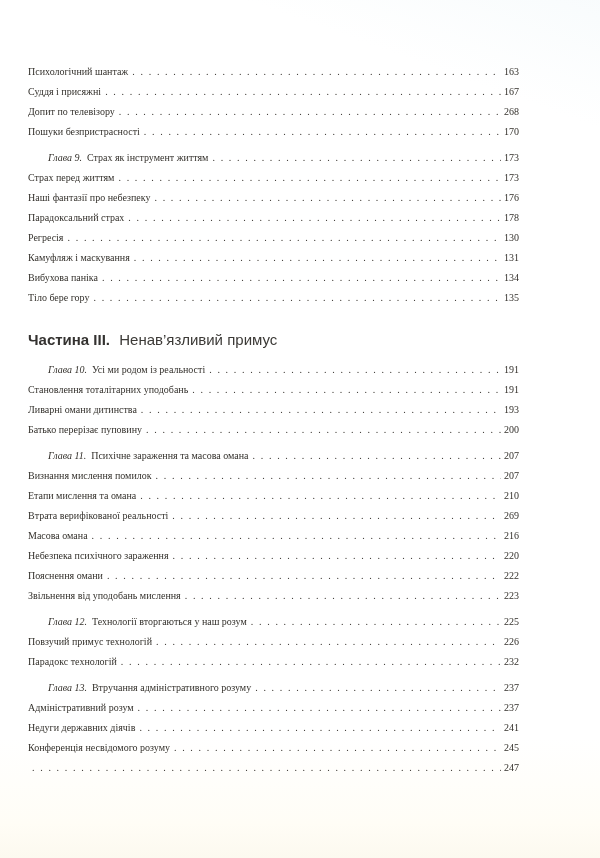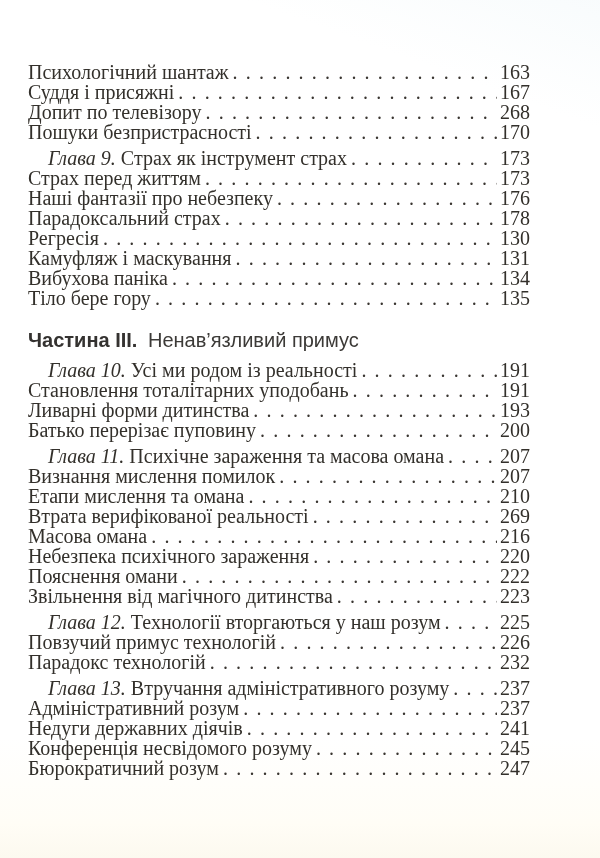--- a/index.html
+++ b/index.html
@@ -16,40 +16,40 @@
   .page {
     box-sizing: border-box;
     width: 600px;
     height: 858px;
     padding: 62px 70px 0 28px;
   }
   .toc { width: 502px; }
   .toc-row {
     display: flex;
     align-items: baseline;
-    font-size: 20px;
+    font-size: 10px;
     line-height: 20px;
     white-space: nowrap;
   }
   .toc-row.group-start { margin-top: 6px; }
   .chapter-prefix { font-style: italic; margin-right: 5px; flex: 0 0 auto; margin-left: 20px; }
   .entry-title { flex: 0 0 auto; }
   .dot-leader {
     flex: 1 1 auto;
     overflow: hidden;
     white-space: nowrap;
     min-width: 10px;
     margin: 0 3px 0 4px;
     letter-spacing: 1.6px;
     color: #3a3631;
   }
   .page-number { flex: 0 0 auto; text-align: left; min-width: 26px; }
   .part-heading {
     font-family: "Liberation Sans", "DejaVu Sans", sans-serif;
-    font-size: 20px;
+    font-size: 15px;
     line-height: 24px;
     color: #3c3a37;
     margin: 20px 0 8px 0;
     white-space: nowrap;
   }
   .part-label { font-weight: 700; color: #343230; }
   .part-title { font-weight: 400; margin-left: 5px; }
 </style>
 </head>
 <body>
@@ -79,21 +79,21 @@
 
   <div class="toc-row">
 
     <span class="entry-title">Пошуки безпристрасності</span>
     <span class="dot-leader">. . . . . . . . . . . . . . . . . . . . . . . . . . . . . . . . . . . . . . . . . . . . . . . . . . . . . . . . . . . . . . . . . . . . . . . . . . . . . . . . . . . . . . . . . . </span>
     <span class="page-number">170</span>
   </div>
 
   <div class="toc-row group-start">
     <span class="chapter-prefix">Глава 9.</span>
-    <span class="entry-title">Страх як інструмент страх</span>
+    <span class="entry-title">Страх як інструмент життям</span>
     <span class="dot-leader">. . . . . . . . . . . . . . . . . . . . . . . . . . . . . . . . . . . . . . . . . . . . . . . . . . . . . . . . . . . . . . . . . . . . . . . . . . . . . . . . . . . . . . . . . . </span>
     <span class="page-number">173</span>
   </div>
 
   <div class="toc-row">
 
     <span class="entry-title">Страх перед життям</span>
     <span class="dot-leader">. . . . . . . . . . . . . . . . . . . . . . . . . . . . . . . . . . . . . . . . . . . . . . . . . . . . . . . . . . . . . . . . . . . . . . . . . . . . . . . . . . . . . . . . . . </span>
     <span class="page-number">173</span>
   </div>
@@ -154,21 +154,21 @@
 
   <div class="toc-row">
 
     <span class="entry-title">Становлення тоталітарних уподобань</span>
     <span class="dot-leader">. . . . . . . . . . . . . . . . . . . . . . . . . . . . . . . . . . . . . . . . . . . . . . . . . . . . . . . . . . . . . . . . . . . . . . . . . . . . . . . . . . . . . . . . . . </span>
     <span class="page-number">191</span>
   </div>
 
   <div class="toc-row">
 
-    <span class="entry-title">Ливарні форми дитинства</span>
+    <span class="entry-title">Ливарні омани дитинства</span>
     <span class="dot-leader">. . . . . . . . . . . . . . . . . . . . . . . . . . . . . . . . . . . . . . . . . . . . . . . . . . . . . . . . . . . . . . . . . . . . . . . . . . . . . . . . . . . . . . . . . . </span>
     <span class="page-number">193</span>
   </div>
 
   <div class="toc-row">
 
     <span class="entry-title">Батько перерізає пуповину</span>
     <span class="dot-leader">. . . . . . . . . . . . . . . . . . . . . . . . . . . . . . . . . . . . . . . . . . . . . . . . . . . . . . . . . . . . . . . . . . . . . . . . . . . . . . . . . . . . . . . . . . </span>
     <span class="page-number">200</span>
   </div>
@@ -217,21 +217,21 @@
 
   <div class="toc-row">
 
     <span class="entry-title">Пояснення омани</span>
     <span class="dot-leader">. . . . . . . . . . . . . . . . . . . . . . . . . . . . . . . . . . . . . . . . . . . . . . . . . . . . . . . . . . . . . . . . . . . . . . . . . . . . . . . . . . . . . . . . . . </span>
     <span class="page-number">222</span>
   </div>
 
   <div class="toc-row">
 
-    <span class="entry-title">Звільнення від магічного дитинства</span>
+    <span class="entry-title">Звільнення від уподобань мислення</span>
     <span class="dot-leader">. . . . . . . . . . . . . . . . . . . . . . . . . . . . . . . . . . . . . . . . . . . . . . . . . . . . . . . . . . . . . . . . . . . . . . . . . . . . . . . . . . . . . . . . . . </span>
     <span class="page-number">223</span>
   </div>
 
   <div class="toc-row group-start">
     <span class="chapter-prefix">Глава 12.</span>
     <span class="entry-title">Технології вторгаються у наш розум</span>
     <span class="dot-leader">. . . . . . . . . . . . . . . . . . . . . . . . . . . . . . . . . . . . . . . . . . . . . . . . . . . . . . . . . . . . . . . . . . . . . . . . . . . . . . . . . . . . . . . . . . </span>
     <span class="page-number">225</span>
   </div>
@@ -273,18 +273,17 @@
 
   <div class="toc-row">
 
     <span class="entry-title">Конференція несвідомого розуму</span>
     <span class="dot-leader">. . . . . . . . . . . . . . . . . . . . . . . . . . . . . . . . . . . . . . . . . . . . . . . . . . . . . . . . . . . . . . . . . . . . . . . . . . . . . . . . . . . . . . . . . . </span>
     <span class="page-number">245</span>
   </div>
 
   <div class="toc-row">
 
-    <span class="entry-title">Бюрократичний розум</span>
     <span class="dot-leader">. . . . . . . . . . . . . . . . . . . . . . . . . . . . . . . . . . . . . . . . . . . . . . . . . . . . . . . . . . . . . . . . . . . . . . . . . . . . . . . . . . . . . . . . . . </span>
     <span class="page-number">247</span>
   </div>
 </div>
 </div>
 
 </body></html>

